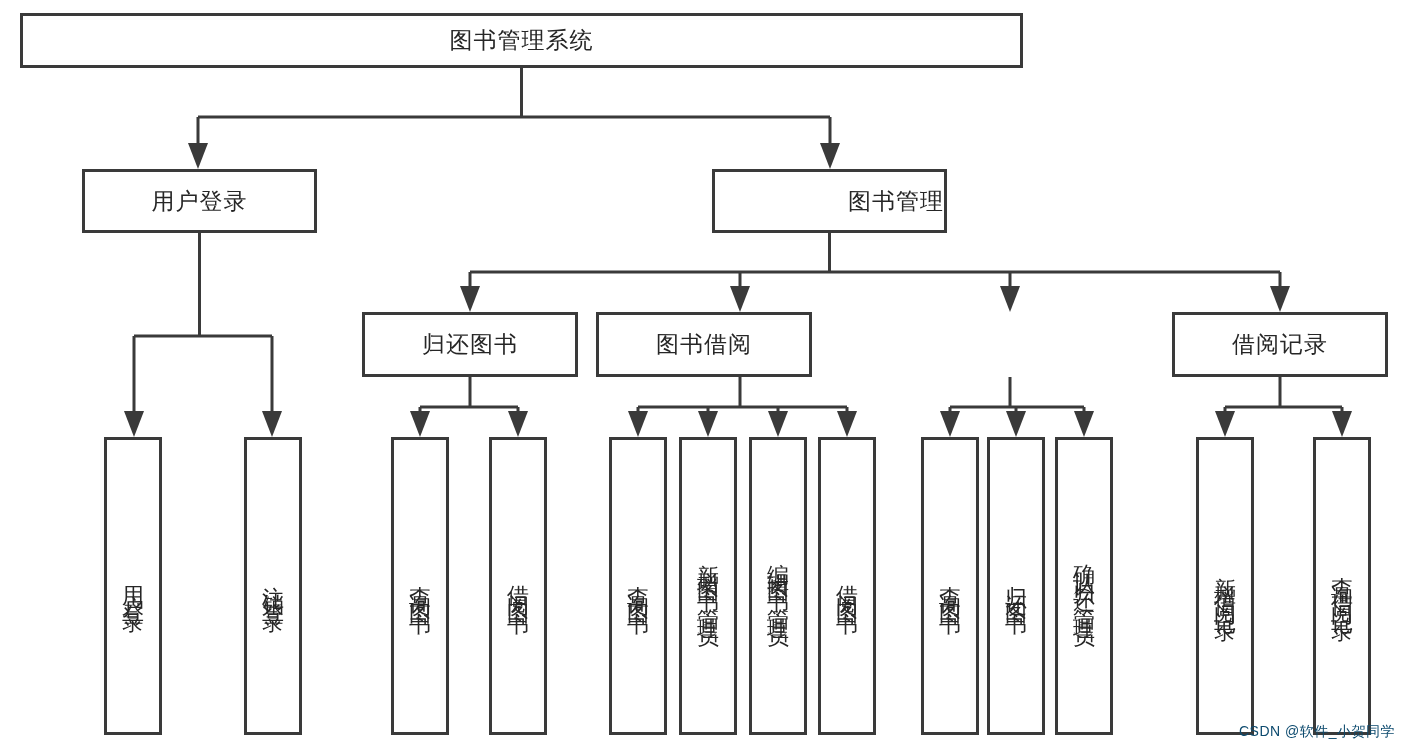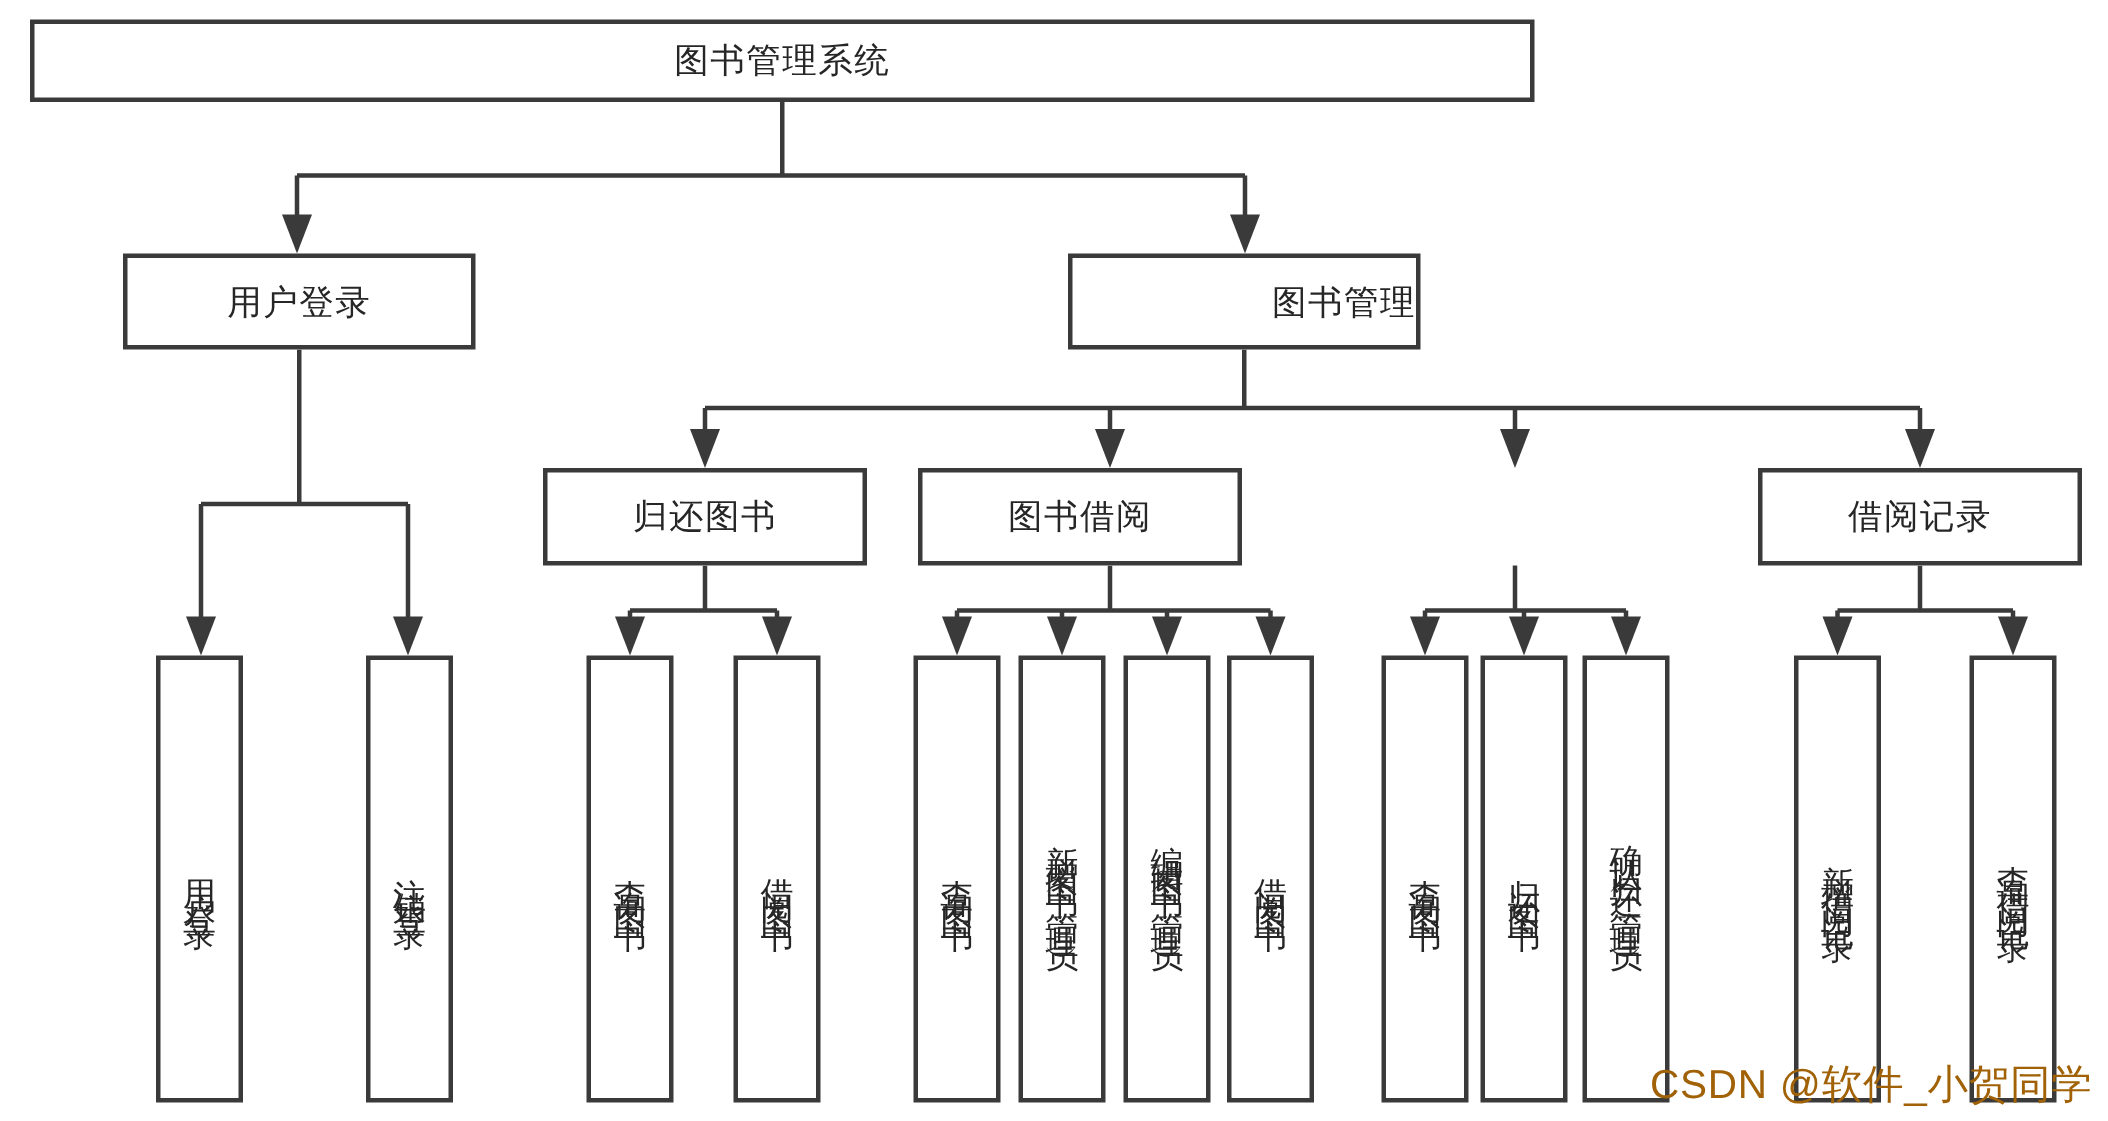--- a/index.html
+++ b/index.html
@@ -32,21 +32,21 @@
     letter-spacing: 1px;
   }
   
   #n-root { left: 20px; top: 13px; width: 1003px; height: 55px; }
   
   #n-user-login { left: 82px;  top: 169px; width: 235px; height: 64px; }
   #n-book-mgmt  { left: 712px; top: 169px; width: 235px; height: 64px; justify-content: flex-end; }
   
   .lvl3 { top: 312px; width: 216px; height: 65px; }
   #n-new-book      { left: 362px; }
-  #n-book-borrow   { left: 612px; align-items: center; }
+  #n-book-borrow   { left: 596px; align-items: center; }
   #n-current-borrow{ left: 902px; }
   #n-borrow-record { left: 1172px; }
   
   .leaf { top: 437px; width: 58px; height: 298px; }
   .leaf span {
     writing-mode: vertical-rl;
     text-orientation: mixed;
     font-size: 22px;
     letter-spacing: 9px;
     line-height: 1;
@@ -61,22 +61,22 @@
   #l-borrow-books-2 { left: 818px; }
   #l-query-books-3  { left: 921px; }
   #l-return-books   { left: 987px; }
   #l-confirm-return { left: 1055px; }
   #l-add-record     { left: 1196px; }
   #l-query-record   { left: 1313px; }
   .watermark {
     position: absolute;
     right: 10px;
     bottom: 6px;
-    color: #a16207;
-    font-size: 27px;
+    color: #0c4a6e;
+    font-size: 14px;
     letter-spacing: 0.5px;
     z-index: 5;
     white-space: nowrap;
   }
 </style>
 </head>
 <body>
 
 <div class="stage">
 

